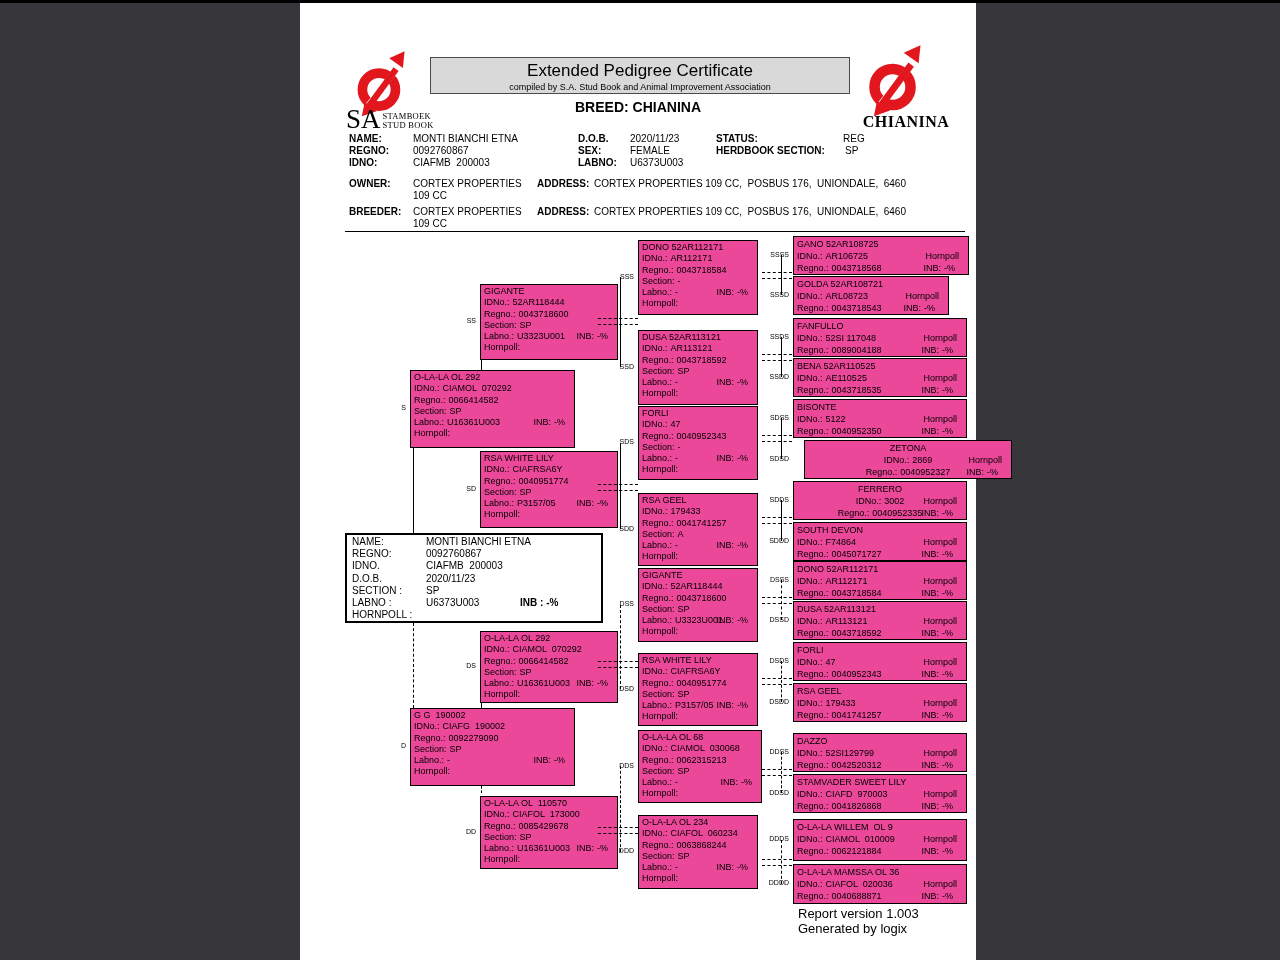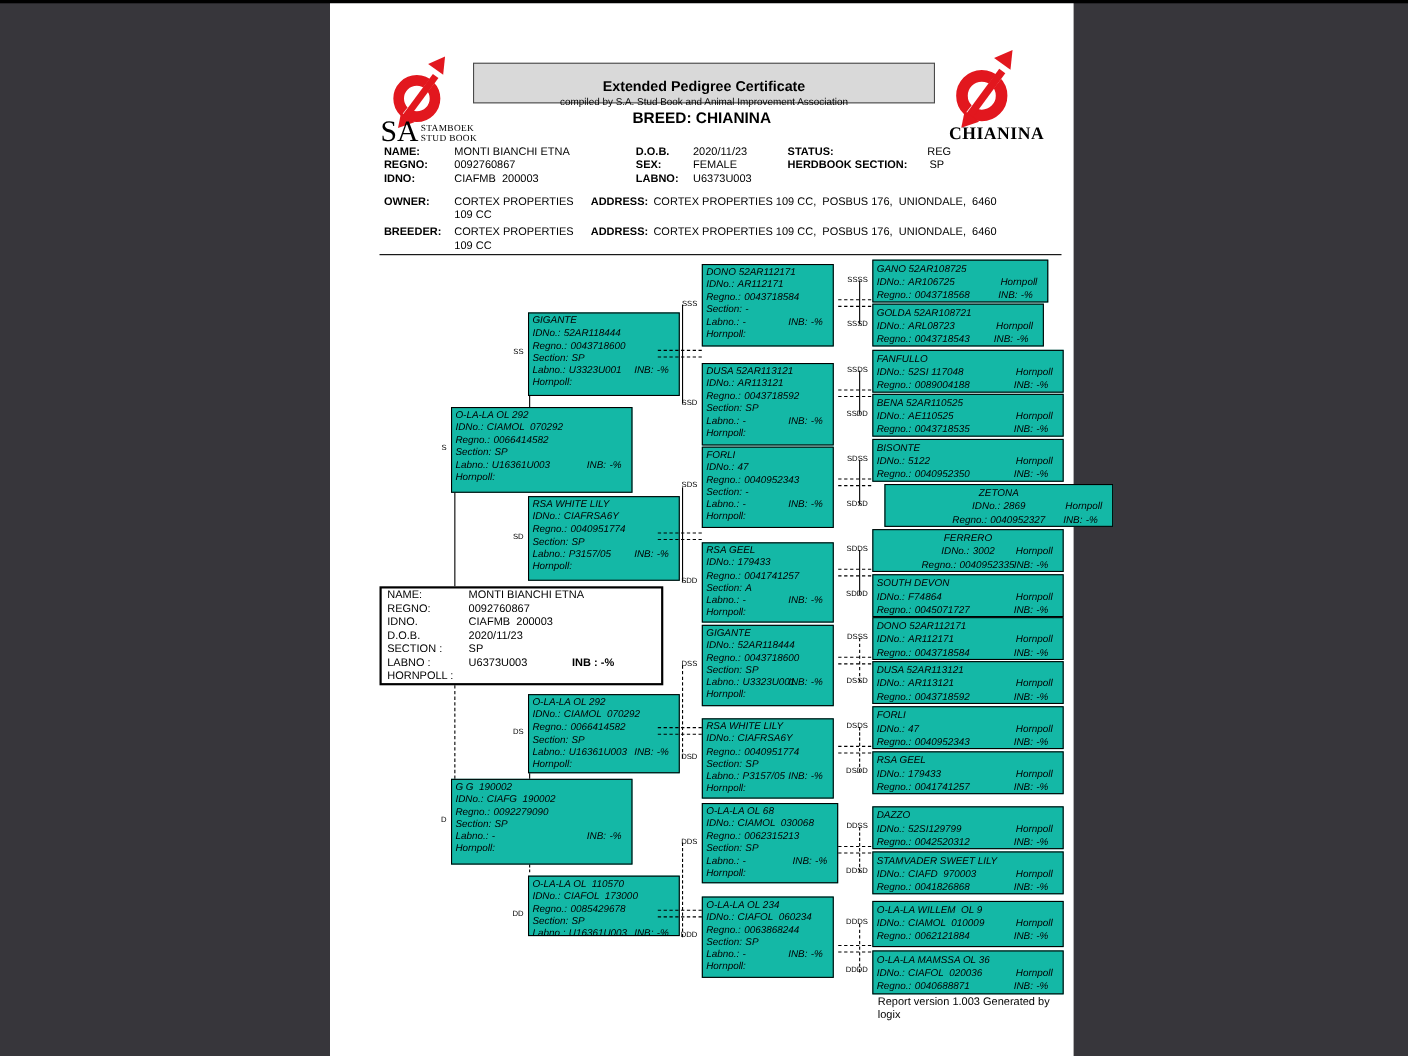--- a/index.html
+++ b/index.html
@@ -5,59 +5,59 @@
   html,body{margin:0;padding:0;background:#2e2d32;}
   *{box-sizing:border-box;}
   .screen{position:relative;width:1280px;height:960px;background:#37363b;overflow:hidden;
           font-family:"Liberation Sans",sans-serif;color:#000;}
   .topstrip{position:absolute;left:0;top:0;width:1280px;height:3px;background:#000;}
   .page{position:absolute;left:300px;top:3px;width:676px;height:957px;background:#fff;}
 
   
   .titlebox{position:absolute;left:130px;top:54px;width:420px;height:37px;background:#d9d9d9;
             border:1px solid #4a4a4a;text-align:center;}
-  .titlebox .t1{font-size:13px;font-weight:bold;margin-top:13px;}
+  .titlebox .t1{font-size:17px;font-weight:normal;margin-top:3px;}
   .titlebox .t2{font-size:9px;margin-top:1px;}
   .breed{position:absolute;left:0;top:96px;width:676px;text-align:center;font-size:14px;font-weight:bold;}
   .logo{position:absolute;}
   .ring,.shaft{stroke:var(--red);}
   .gap{stroke:#fff;}
   .head{fill:var(--red);}
   .salogo{position:absolute;left:46px;top:104px;display:flex;font-family:"Liberation Serif",serif;}
   .sa-big{font-size:27px;line-height:25px;}
   .sa-small{font-size:8.5px;line-height:9px;margin:5px 0 0 2px;letter-spacing:.3px;}
   .chia{position:absolute;left:556px;top:110px;width:100px;text-align:center;
         font-family:"Liberation Serif",serif;font-weight:bold;font-size:16px;letter-spacing:.5px;}
 
   
   .lbl{position:absolute;font-weight:bold;font-size:10px;white-space:pre;}
   .val{position:absolute;font-size:10px;white-space:pre;}
   .wrapval{position:absolute;font-size:10px;width:118px;line-height:12px;}
   .hr{position:absolute;left:45px;top:228px;width:620px;border-top:1px solid #000;}
 
   
-  .box{position:absolute;border:1px solid #000;background:#14b8a6;font-size:9px;line-height:11.3px;
-       padding:1px 3px;overflow:hidden;font-style:italic;}
+  .box{position:absolute;border:1px solid #000;background:#ec4899;font-size:9px;line-height:11.3px;
+       padding:1px 3px;overflow:hidden;}
   .box .t{white-space:pre;}
   .box .ln{position:relative;white-space:pre;}
   .box .v{margin-left:3px;}
   .rt{position:absolute;right:6px;top:0;}
   .rt2{position:absolute;right:10px;top:0;}
   .box.small{line-height:12px;}
   .tag{position:absolute;font-size:7px;width:32px;text-align:right;}
   .conn{position:absolute;}
 
   
   .subject{position:absolute;left:45px;top:530px;width:258px;height:90px;border:2px solid #000;
            padding:1px 5px;font-size:10px;line-height:12.2px;}
   .subject .row{position:relative;white-space:pre;}
   .subject .sl{display:inline-block;width:74px;}
   .subject .inb{position:absolute;left:168px;top:0;font-weight:bold;}
 
-  .footer{position:absolute;left:498px;top:903px;font-size:10px;}
+  .footer{position:absolute;left:498px;top:903px;font-size:13px;}
 </style>
 </head>
 <body>
 
 <div class="screen">
   <div class="topstrip"></div>
 
   <div class="page">
 
     <svg class="logo" style="left:55px;top:43px;width:57px;height:78px;" viewBox="0 0 100 132">
@@ -160,21 +160,21 @@
         <div class="tag" style="left: 74px; top: 739px;">D</div>
         <div class="box full" style="left: 180px; top: 628px; width: 138px; height: 72px;">
           <div class="t">O-LA-LA OL 292</div>
           <div class="ln"><span><span class="lab">IDNo.:</span><span class="v">CIAMOL  070292</span></span></div>
           <div class="ln"><span><span class="lab">Regno.:</span><span class="v">0066414582</span></span></div>
           <div class="ln"><span><span class="lab">Section:</span><span class="v">SP</span></span></div>
           <div class="ln"><span><span class="lab">Labno.:</span><span class="v">U16361U003</span></span><span class="rt"><span class="lab">INB:</span><span class="v">-%</span></span></div>
           <div class="ln"><span>Hornpoll:</span></div>
         </div>
         <div class="tag" style="left: 144px; top: 659px;">DS</div>
-        <div class="box full" style="left: 180px; top: 793px; width: 138px; height: 55px;">
+        <div class="box full" style="left: 180px; top: 793px; width: 138px; height: 73px;">
           <div class="t">O-LA-LA OL  110570</div>
           <div class="ln"><span><span class="lab">IDNo.:</span><span class="v">CIAFOL  173000</span></span></div>
           <div class="ln"><span><span class="lab">Regno.:</span><span class="v">0085429678</span></span></div>
           <div class="ln"><span><span class="lab">Section:</span><span class="v">SP</span></span></div>
           <div class="ln"><span><span class="lab">Labno.:</span><span class="v">U16361U003</span></span><span class="rt"><span class="lab">INB:</span><span class="v">-%</span></span></div>
           <div class="ln"><span>Hornpoll:</span></div>
         </div>
         <div class="tag" style="left: 144px; top: 824.5px;">DD</div>
         <div class="box full" style="left: 338px; top: 237px; width: 120px; height: 75px;">
           <div class="t">DONO 52AR112171</div>
@@ -241,21 +241,21 @@
         <div class="tag" style="left: 302px; top: 758.5px;">DDS</div>
         <div class="box full" style="left: 338px; top: 812px; width: 120px; height: 74px;">
           <div class="t">O-LA-LA OL 234</div>
           <div class="ln"><span><span class="lab">IDNo.:</span><span class="v">CIAFOL  060234</span></span></div>
           <div class="ln"><span><span class="lab">Regno.:</span><span class="v">0063868244</span></span></div>
           <div class="ln"><span><span class="lab">Section:</span><span class="v">SP</span></span></div>
           <div class="ln"><span><span class="lab">Labno.:</span><span class="v">-</span></span><span class="rt"><span class="lab">INB:</span><span class="v">-%</span></span></div>
           <div class="ln"><span>Hornpoll:</span></div>
         </div>
         <div class="tag" style="left: 302px; top: 844px;">DDD</div>
-        <div class="box small" style="left: 493px; top: 233px; width: 160px; height: 39px;">
+        <div class="box small" style="left: 493px; top: 233px; width: 176px; height: 39px;">
           <div class="t">GANO 52AR108725</div>
           <div class="ln"><span><span class="lab">IDNo.:</span><span class="v">AR106725</span></span><span class="rt">Hornpoll</span></div>
           <div class="ln"><span><span class="lab">Regno.:</span><span class="v">0043718568</span></span><span class="rt2"><span class="lab">INB:</span><span class="v">-%</span></span></div>
         </div>
         <div class="tag" style="left: 457px; top: 247.5px;">SSSS</div>
         <div class="box small" style="left: 493px; top: 273px; width: 156px; height: 39px;">
           <div class="t">GOLDA 52AR108721</div>
           <div class="ln"><span><span class="lab">IDNo.:</span><span class="v">ARL08723</span></span><span class="rt">Hornpoll</span></div>
           <div class="ln"><span><span class="lab">Regno.:</span><span class="v">0043718543</span></span><span class="rt2"><span class="lab">INB:</span><span class="v">-%</span></span></div>
         </div>

